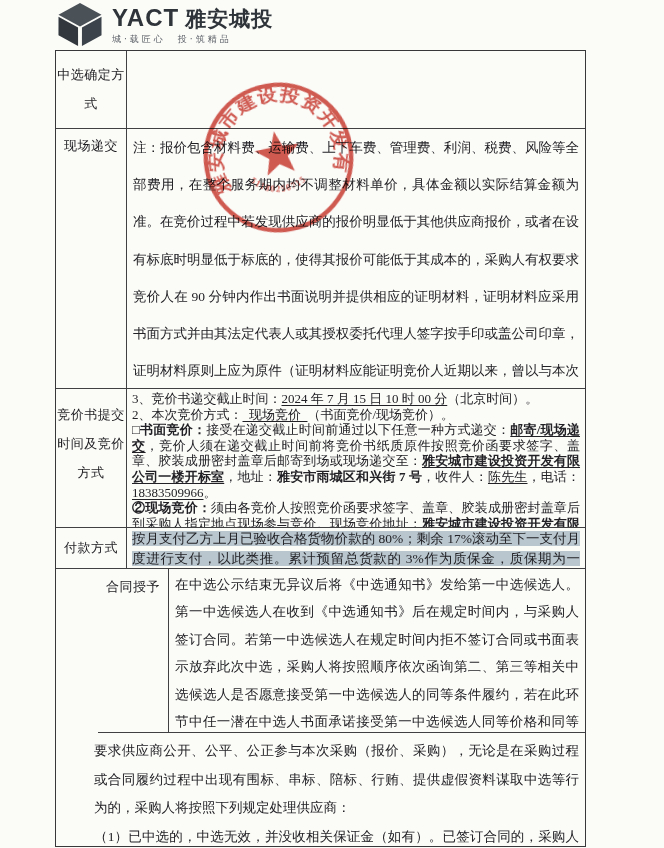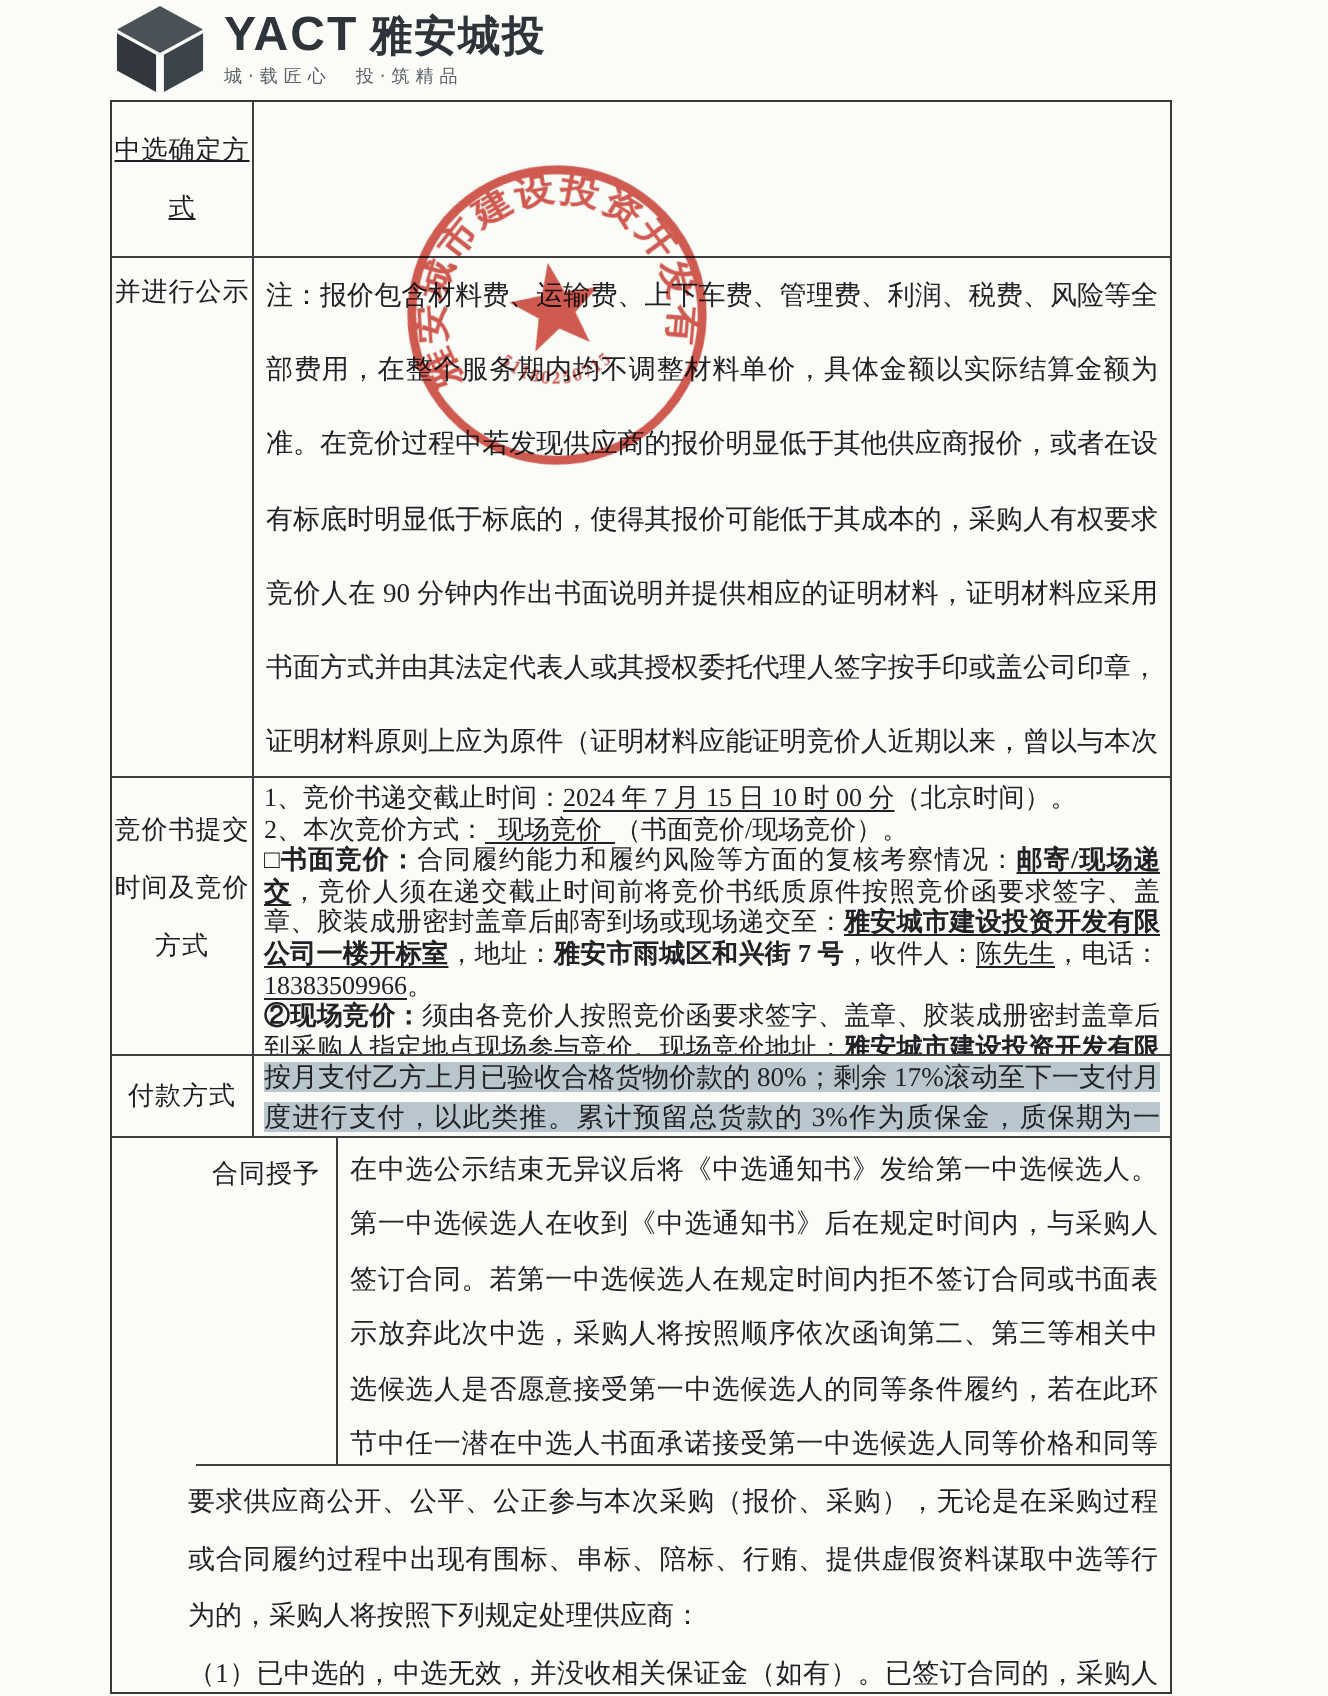--- a/index.html
+++ b/index.html
@@ -44,21 +44,21 @@
     flex:1;box-sizing:border-box;overflow:hidden;
     font-size:13.5px;color:#222226;
   }
   .content-cell p{margin:0;text-align:justify;}
   .b{font-weight:bold;}
   .u{text-decoration:underline;text-underline-offset:2px;}
   .hl{background:#b9c6ce;}
   .ind{text-indent:1em;}
   
   .r1{height:78px;} .r1 .content-cell{line-height:19.4px;padding:1px 6px 0 6px;}
-  .r1 .label-cell{padding-top:9px;line-height:29px;text-decoration:underline;}
+  .r1 .label-cell{padding-top:9px;line-height:29px;}
   .r2{height:260px;} .r2 .content-cell{line-height:37.2px;padding:0 6px;}
   .r2 .label-cell{padding-top:6px;}
   .r3{height:139px;} .r3 .content-cell{font-size:13px;line-height:15.6px;padding:2px 5px 0 5px;}
   .r3 .label-cell{padding-top:11px;line-height:29px;}
   .r4{height:41px;} .r4 .content-cell{line-height:20px;padding:1px 5px 0 5px;}
   .r4 .label-cell{display:flex;align-items:center;justify-content:center;text-align:center;}
   .r5{height:164px;margin-left:42px;} .r5 .content-cell{line-height:27.4px;padding:2px 6px 0 6px;}
   .r5 .label-cell{padding-top:7px;}
   .r6{height:113px;} .r6 .content-cell{line-height:28.6px;padding:4px 6px 0 6px;margin-left:32px;}
   .r6 .label-cell{display:flex;align-items:center;justify-content:center;}
@@ -89,31 +89,31 @@
     </div>
     <div class="brand-tagline">城·载匠心　投·筑精品</div>
   </div>
 </div>
 
 <div class="doc-table">
     <div class="t-row r1">
       <div class="label-cell">中选确定方式</div>
     </div>
     <div class="t-row r2">
-      <div class="label-cell">并进行公示</div>
+      <div class="label-cell">现场递交</div>
       <div class="content-cell">
         <p><span>注：报价包含材料费、运输费、上下车费、管理费、利润、税费、风险等全部费用，在整个服务期内均不调整材料单价，具体金额以实际结算金额为准。在竞价过程中若发现供应商的报价明显低于其他供应商报价，或者在设有标底时明显低于标底的，使得其报价可能低于其成本的，采购人有权要求竞价人在 90 分钟内作出书面说明并提供相应的证明材料，证明材料应采用书面方式并由其法定代表人或其授权委托代理人签字按手印或盖公司印章，证明材料原则上应为原件（证明材料应能证明竞价人近期以来，曾以与本次竞价采购一致或近似的价格来履行类似的业绩）。竞价人不能按时合理说明或者不能提供相应证明材料的，由评比小组认定该竞价人以低于成本报价竞标，其报价作无效处理，并有权将该竞价人列入采购人黑名单。</span></p>
       </div>
     </div>
     <div class="t-row r3">
       <div class="label-cell">竞价书提交时间及竞价方式</div>
       <div class="content-cell">
-        <p><span>1、竞价书递交截止时间：</span><span class="u">2024 年 7 月 15 日 10 时 00 分</span><span>（北京时间）。</span></p>
+        <p><span>3、竞价书递交截止时间：</span><span class="u">2024 年 7 月 15 日 10 时 00 分</span><span>（北京时间）。</span></p>
         <p><span>2、本次竞价方式：</span><span class="u">&nbsp;&nbsp;现场竞价&nbsp;&nbsp;</span><span>（书面竞价/现场竞价）。</span></p>
-        <p><span class="b">□书面竞价：</span><span>合同履约能力和履约风险等方面的复核考察情况：</span><span class="b u">邮寄/现场递交</span><span>，竞价人须在递交截止时间前将竞价书纸质原件按照竞价函要求签字、盖章、胶装成册密封盖章后邮寄到场或现场递交至：</span><span class="b u">雅安城市建设投资开发有限公司一楼开标室</span><span>，地址：</span><span class="b">雅安市雨城区和兴街 7 号</span><span>，收件人：</span><span class="u">陈先生</span><span>，电话：</span><span class="u">18383509966</span><span>。</span></p>
+        <p><span class="b">□书面竞价：</span><span>接受在递交截止时间前通过以下任意一种方式递交：</span><span class="b u">邮寄/现场递交</span><span>，竞价人须在递交截止时间前将竞价书纸质原件按照竞价函要求签字、盖章、胶装成册密封盖章后邮寄到场或现场递交至：</span><span class="b u">雅安城市建设投资开发有限公司一楼开标室</span><span>，地址：</span><span class="b">雅安市雨城区和兴街 7 号</span><span>，收件人：</span><span class="u">陈先生</span><span>，电话：</span><span class="u">18383509966</span><span>。</span></p>
         <p><span class="b">②现场竞价：</span><span>须由各竞价人按照竞价函要求签字、盖章、胶装成册密封盖章后到采购人指定地点现场参与竞价。现场竞价地址：</span><span class="b u">雅安城市建设投资开发有限公司一楼开标室</span></p>
       </div>
     </div>
     <div class="t-row r4">
       <div class="label-cell">付款方式</div>
       <div class="content-cell">
         <p><span class="hl">按月支付乙方上月已验收合格货物价款的 80%；剩余 17%滚动至下一支付月度进行支付，以此类推。累计预留总货款的 3%作为质保金，质保期为一年。</span></p>
       </div>
     </div>
     <div class="t-row r5">

